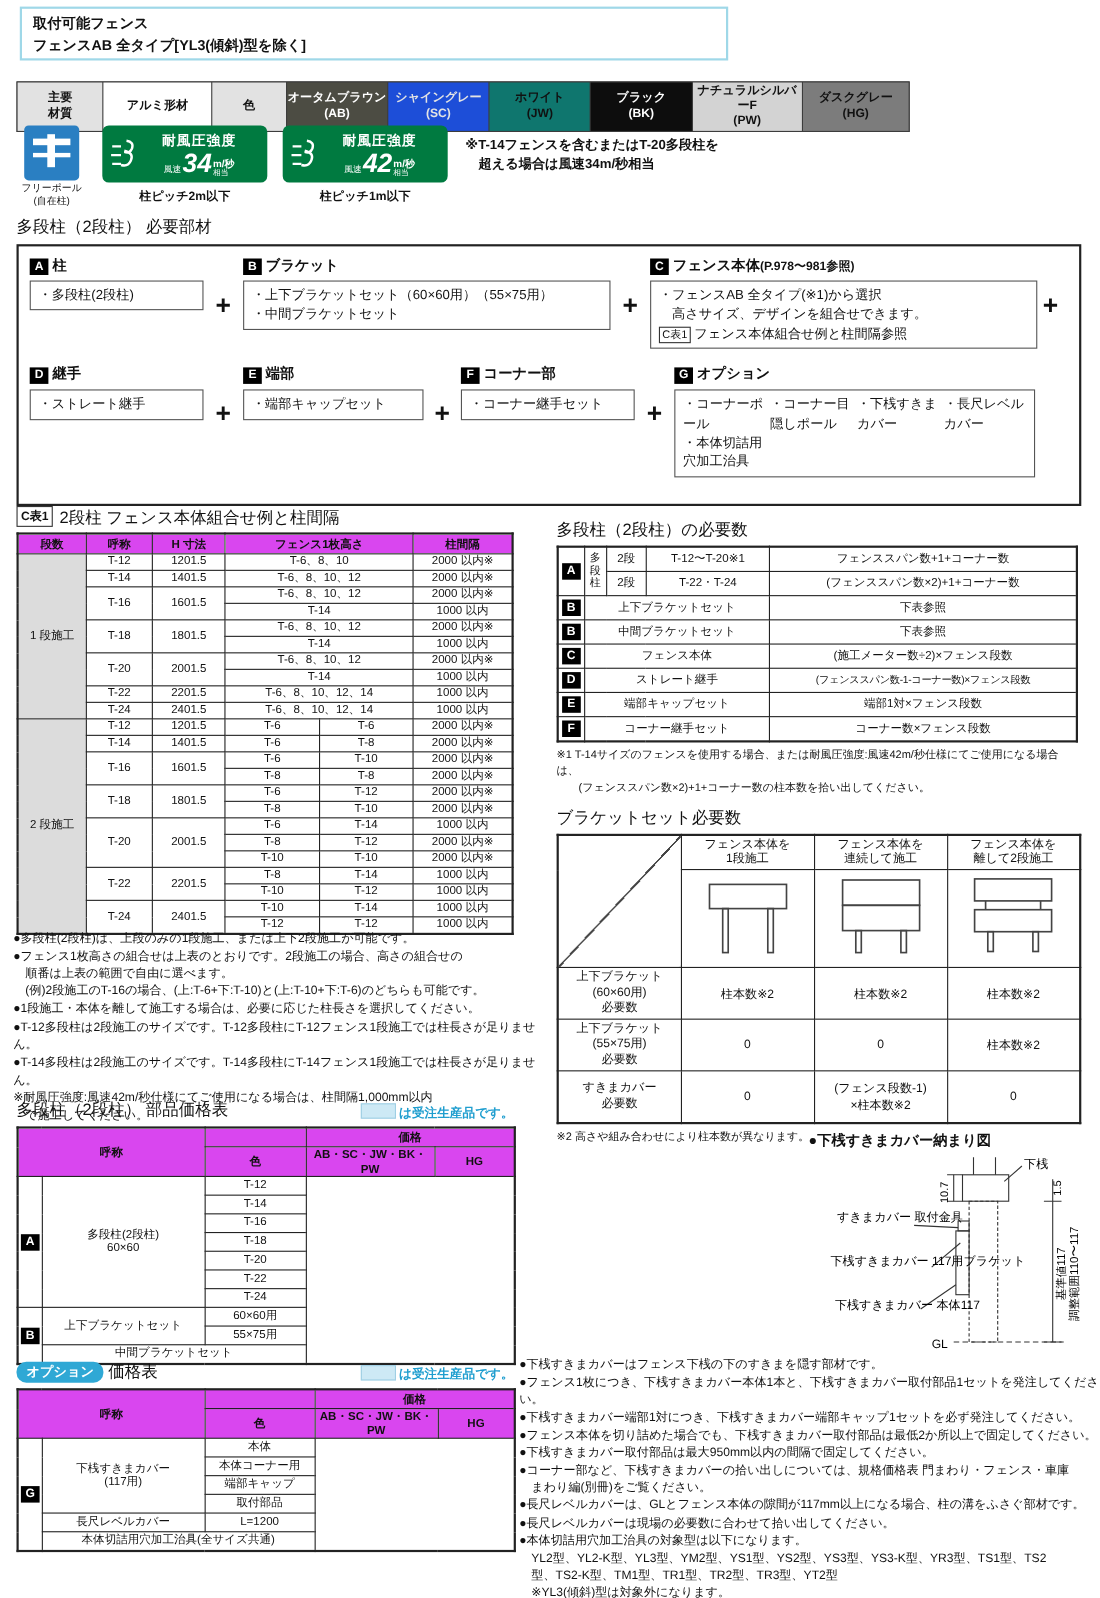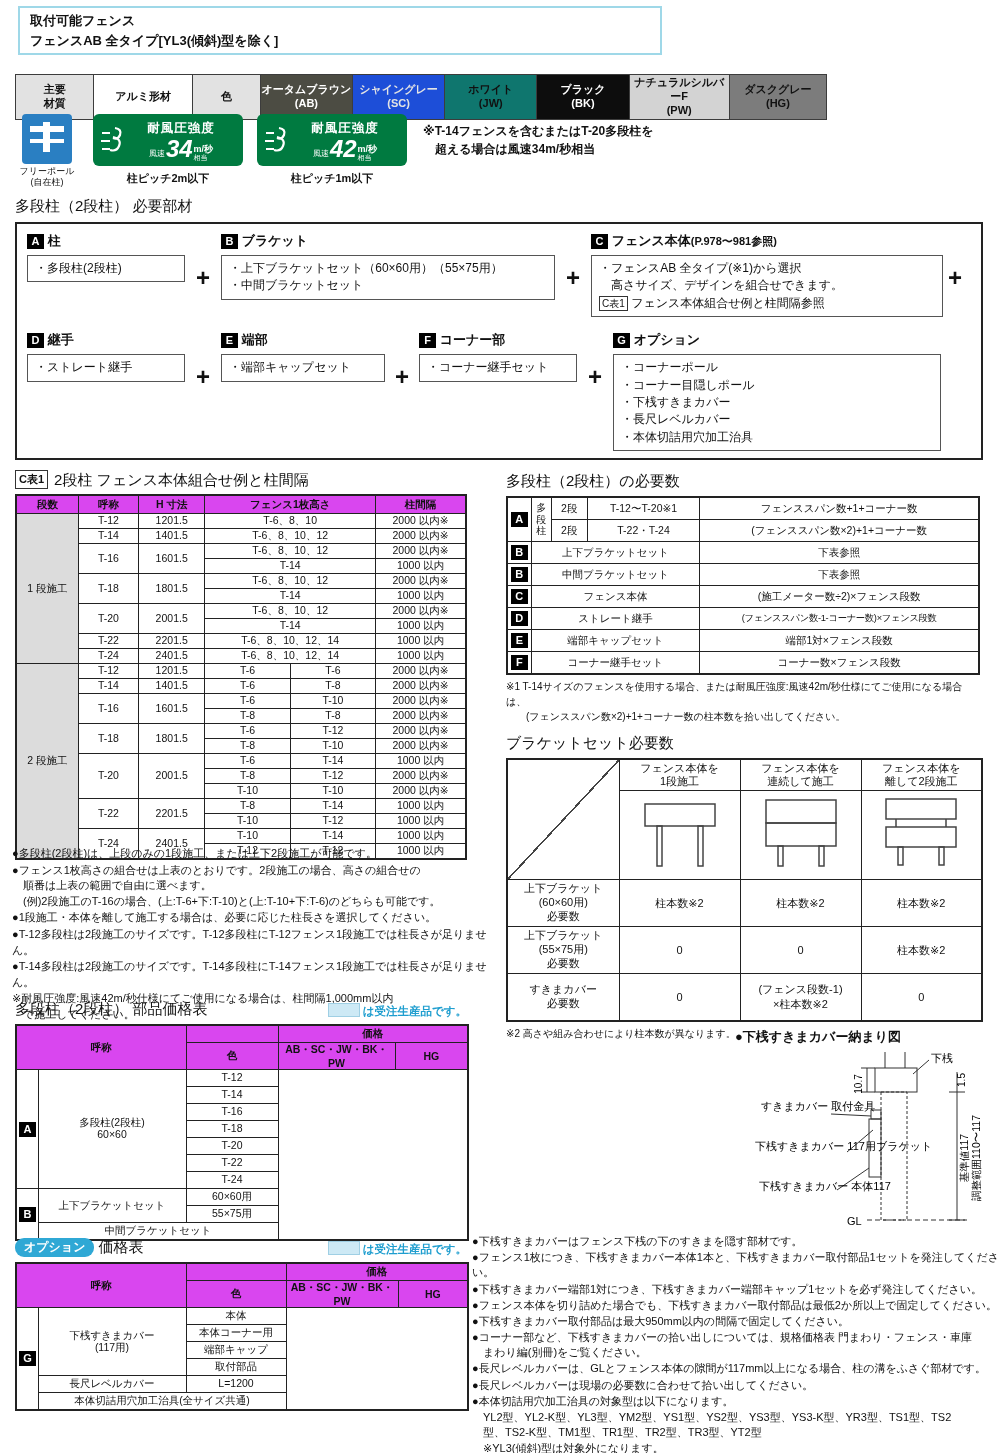--- a/index.html
+++ b/index.html
@@ -36,21 +36,21 @@
   
   .bdg{display:inline-block;min-width:15px;height:15px;background:#000;color:#fff;font-size:11px;
        font-weight:bold;line-height:15px;text-align:center;padding:0 1px}
   
   .partsbox{border:2px solid #222;box-sizing:border-box;padding:8px 10px}
   .prow{display:flex;align-items:flex-start}
   .phead{font-size:13px;font-weight:bold;margin-bottom:5px}
   .phead .small{font-size:11px;font-weight:bold}
   .pbox{border:1px solid #555;padding:4px 7px;font-size:12px;line-height:1.45}
   .plus{font-size:24px;font-weight:bold;text-align:center;margin-top:32px}
-  .gcols{display:grid;grid-template-columns:1fr;column-gap:4px}
+  .gcols{display:grid;grid-template-columns:1fr 1fr 1fr 1fr;column-gap:4px}
   .tb-ref{display:inline-block;border:1px solid #333;font-size:10px;padding:0 2px;line-height:13px}
   
   .t{border-collapse:collapse;table-layout:fixed;border:2px solid #222}
   .t td,.t th{border:1px solid #222;text-align:center;vertical-align:middle;padding:0 2px;overflow:hidden}
   .hd{background:#d946ef}
   .shade{background:#dcdcdc}
   .hidl{border-left:hidden}
   
   .ct{font-size:10.5px;width:452px}
   .ct td{height:14px;line-height:1.1}
@@ -221,21 +221,21 @@
         <div>・コーナーポール</div>
         <div>・コーナー目隠しポール</div>
         <div>・下桟すきまカバー</div>
         <div>・長尺レベルカバー</div>
         <div>・本体切詰用穴加工治具</div>
       </div>
     </div>
   </div>
 </div>
 
-<div class="abs" style="left:15px;top:470px;width:452px">
+<div class="abs" style="left:15px;top:460px;width:452px">
   <div><span class="c1badge">C表1</span><span class="sect">2段柱 フェンス本体組合せ例と柱間隔</span></div>
   <table class="t ct" style="margin-top:4px">
     <colgroup>
         <col style="width:62px">
         <col style="width:60px">
         <col style="width:66px">
         <col style="width:85px">
         <col style="width:85px">
         <col style="width:90px">
       </colgroup>

